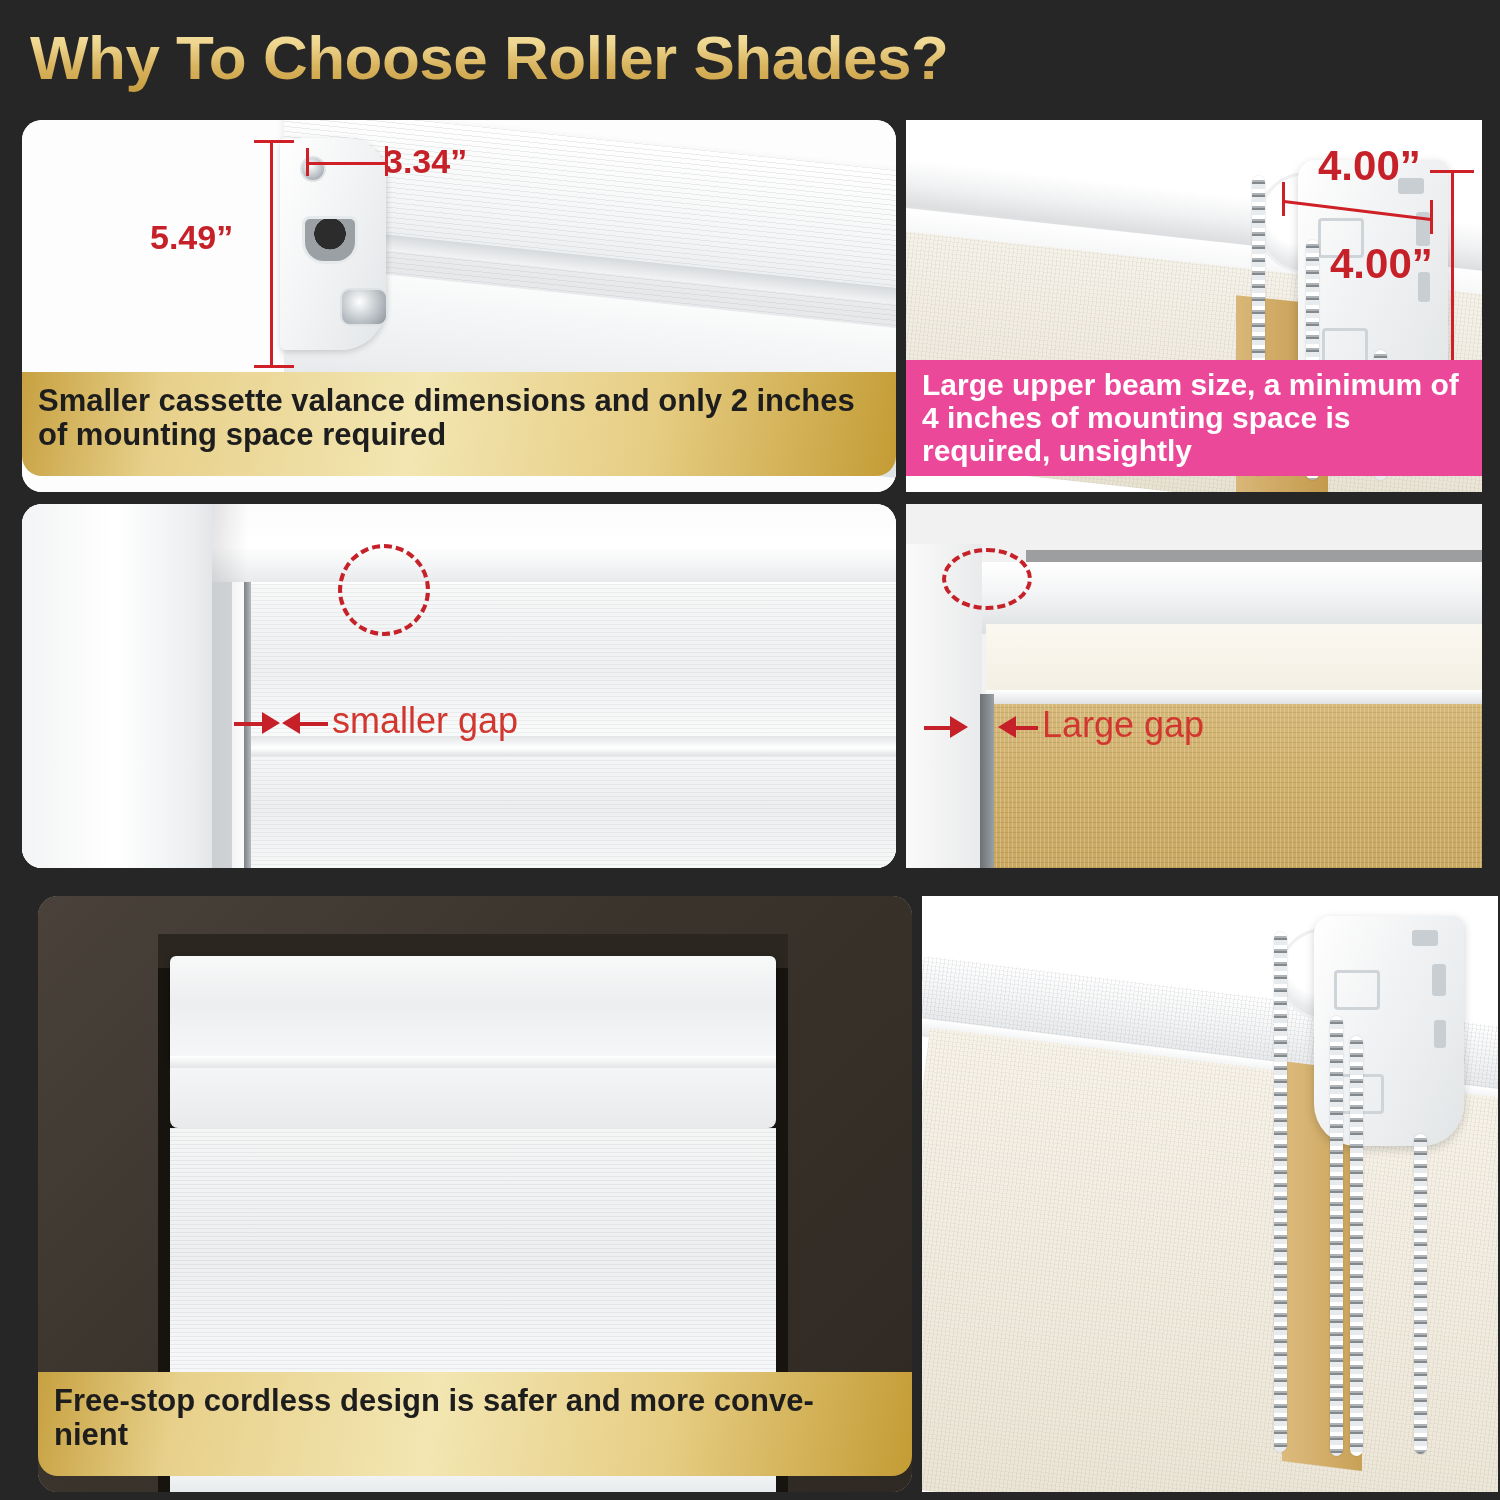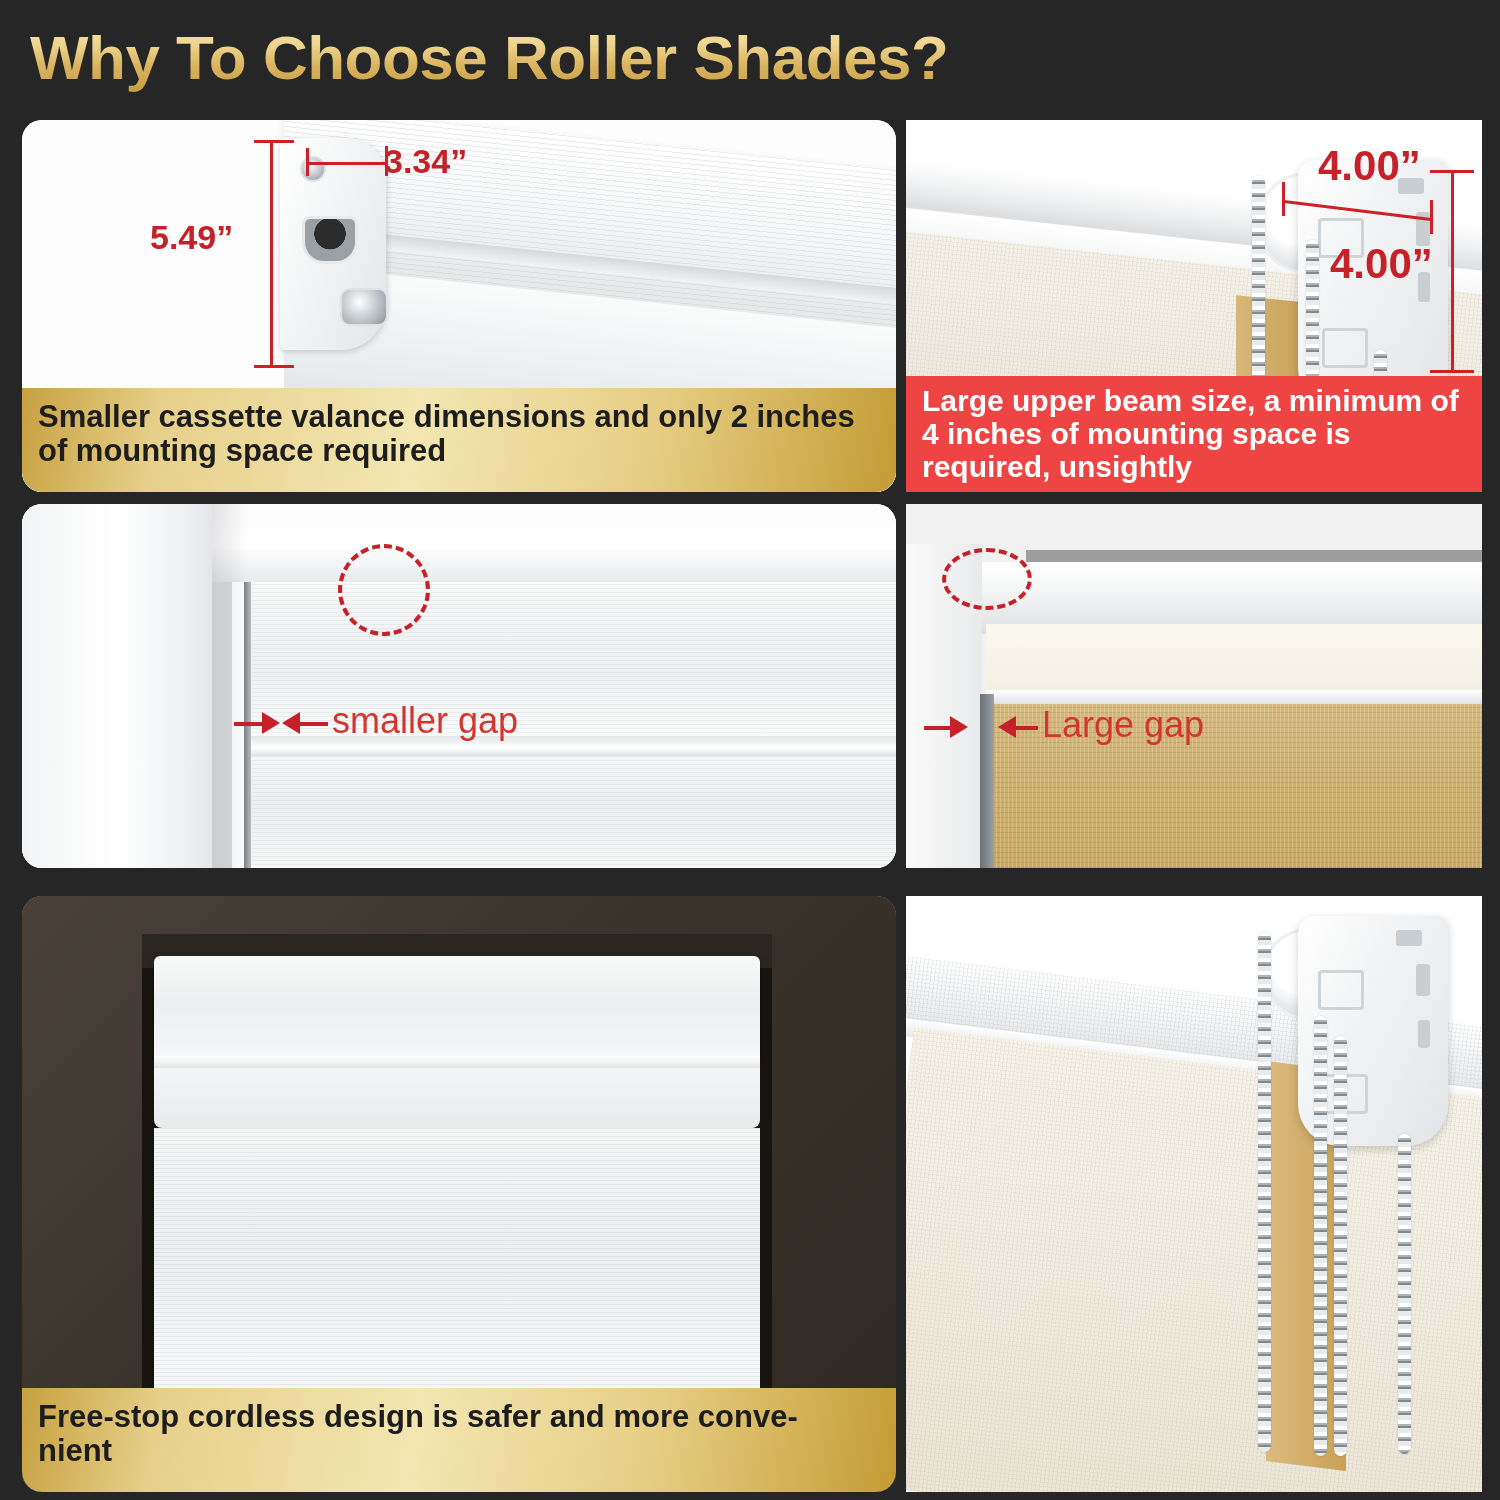--- a/index.html
+++ b/index.html
@@ -32,42 +32,42 @@
   .panel.good{border-radius:20px;}
   .panel.bad{border-radius:0;}
 
   
   .col-l{left:22px;width:874px;}
   .col-r{left:906px;width:576px;}
 
   
   .row1{top:8px;height:372px;}
   .row2{top:392px;height:364px;}
-  .row3{top:784px;height:596px;}
+  .row3{top:784px;height:596px;margin-left:16px;}
 
   .stage{position:absolute;left:0;top:0;right:0;bottom:0;overflow:hidden;}
 
   
   .cap{
-    position:absolute;left:0;right:0;bottom:0;
+    position:absolute;left:0;right:0;bottom:16px;
     box-sizing:border-box;
     padding:12px 16px 12px 16px;
     font-weight:bold;
     line-height:1.1;
   }
   .cap.gold{
     background:linear-gradient(100deg,#c7a141 0%,#e7d08a 16%,#f3e6b2 45%,#e6cd83 72%,#c49c35 100%);
     color:#1d1d1d;
     border-radius:0 0 20px 20px;
     font-size:31px;
     height:104px;
     padding-top:12px;
   }
   .cap.gray{
-    background:#ef4444;
+    background:#ec4899;
     color:#ffffff;
     font-size:30px;
     height:104px;
     padding-top:8px;
   }
   .cap.gray.tall{height:116px;}
 
   
   .p1bg{position:absolute;inset:0;background:#fdfdfd;}
   .valance{

